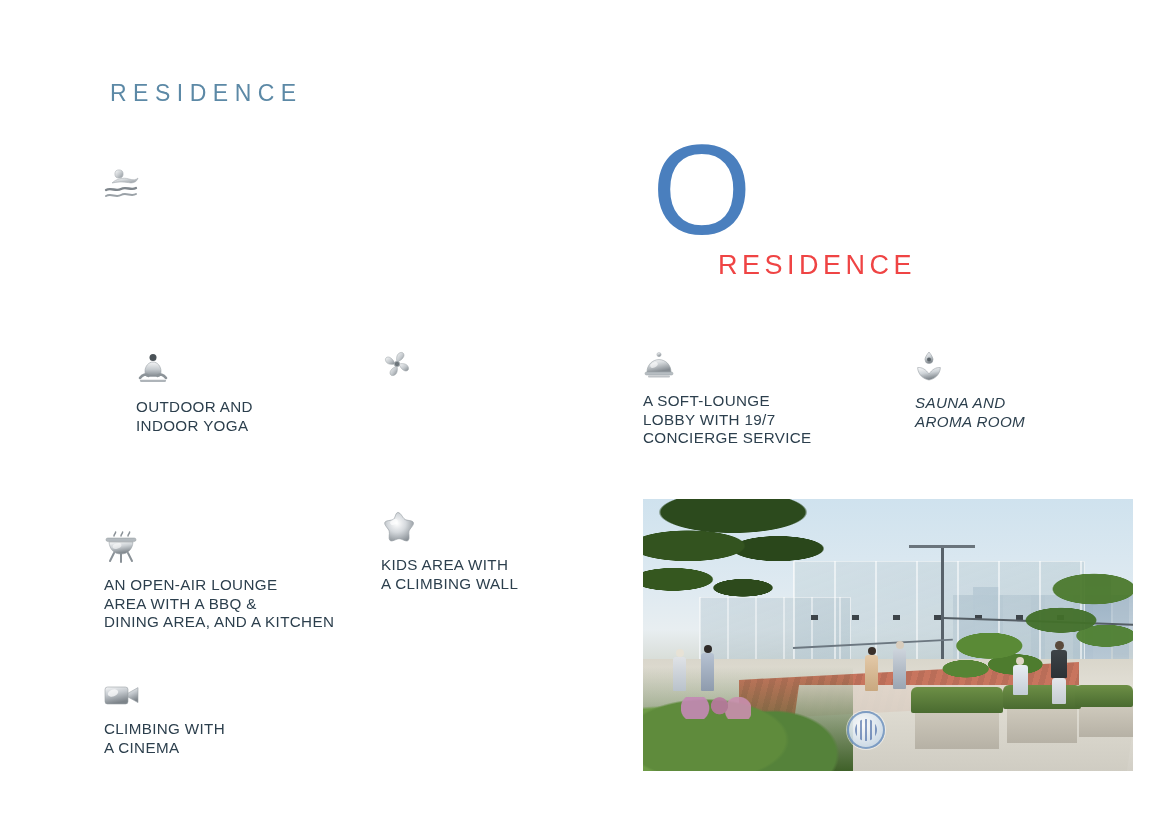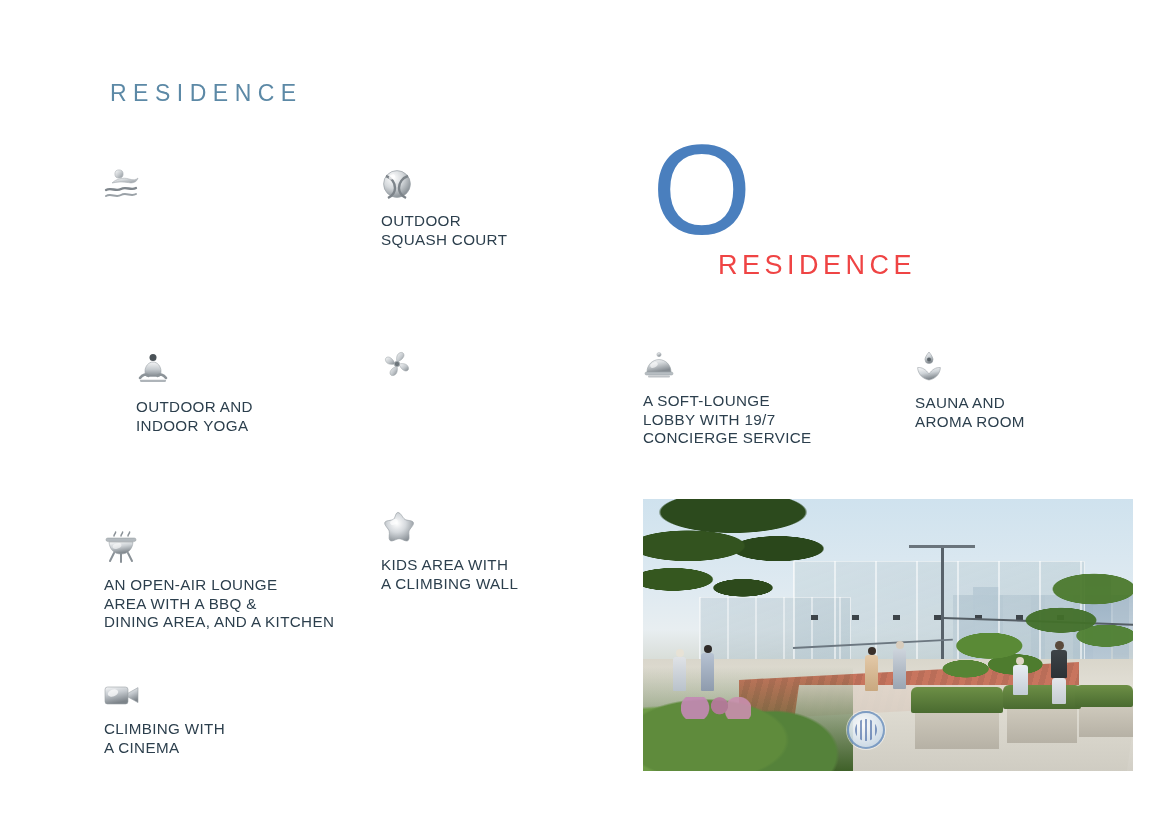--- a/index.html
+++ b/index.html
@@ -35,21 +35,21 @@
     letter-spacing:0.35px;
     white-space:pre-line;
   }
 
   
   #am-pool      {left:104px;top:168px;width:270px;}
   #am-squash    {left:381px;top:168px;width:220px;}
   #am-yoga      {left:104px;top:352px;width:250px;margin-left:32px;}
   #am-ac        {left:381px;top:348px;width:230px;}
   #am-lobby     {left:643px;top:350px;width:240px;}
-  #am-sauna     {left:915px;top:350px;width:200px;}
+  #am-sauna     {left:915px;top:350px;width:200px;font-style:italic;}
   #am-bbq       {left:104px;top:528px;width:290px;}
   #am-kids      {left:381px;top:510px;width:200px;}
   #am-cinema    {left:104px;top:682px;width:220px;}
 
   
   #am-pool  .icon-wrap{width:44px;height:34px;}
   #am-squash .icon-wrap{width:32px;height:32px;}
   #am-yoga  .icon-wrap{width:34px;height:34px;}
   #am-ac    .icon-wrap{width:32px;height:32px;}
   #am-lobby .icon-wrap{width:32px;height:30px;}
@@ -250,39 +250,20 @@
           </linearGradient>
         </defs>
         <circle cx="15" cy="6" r="4.1" fill="url(#gSteel)" stroke="#a9afb4" stroke-width=".6"></circle>
         <path d="M8 15c4-4 11-6 17-4 4 1.4 7 1 9-1-1 4-5 5.6-9.6 4.6C19 13.4 13 14 8 15z" fill="url(#gSteel)" stroke="#a9afb4" stroke-width=".6"></path>
         <path d="M2 22c5-3 10 2 15-1s10 2 15-1" fill="none" stroke="#7f868c" stroke-width="2.3" stroke-linecap="round"></path>
         <path d="M2 28c5-3 10 2 15-1s10 2 15-1" fill="none" stroke="#9aa1a7" stroke-width="2" stroke-linecap="round"></path>
       </svg>
     </span>
   </div>
 
-  <div class="amenity" id="am-squash">
-    <span class="icon-wrap">
-      <svg viewBox="0 0 32 32" width="32" height="32">
-        <defs>
-          <radialGradient id="gBall" cx="35%" cy="28%" r="75%">
-            <stop offset="0" stop-color="#ffffff"></stop>
-              <stop offset=".5" stop-color="#d4d8db"></stop>
-            <stop offset="1" stop-color="#878e94"></stop>
-          </radialGradient>
-        </defs>
-        <circle cx="16" cy="16" r="13.4" fill="url(#gBall)" stroke="#9ba2a8" stroke-width=".7"></circle>
-        <path d="M5 8c6 2 9 7 9 12s-3 8-7 10" fill="none" stroke="#7d848a" stroke-width="2.4"></path>
-        <path d="M27 8c-6 2-9 7-9 12s3 8 7 10" fill="none" stroke="#7d848a" stroke-width="2.4"></path>
-        <ellipse cx="11" cy="9" rx="3.4" ry="2.2" fill="#ffffff" opacity=".75" transform="rotate(-28 11 9)"></ellipse>
-      </svg>
-    </span>
-    <div class="label">OUTDOOR
-SQUASH COURT</div>
-  </div>
 
   <div class="amenity" id="am-yoga">
     <span class="icon-wrap">
       <svg viewBox="0 0 34 34" width="34" height="34">
         <defs>
           <linearGradient id="gYoga" x1="0" y1="0" x2="0" y2="1">
             <stop offset="0" stop-color="#f4f5f6"></stop>
               <stop offset=".5" stop-color="#c6cbcf"></stop>
             <stop offset="1" stop-color="#81888e"></stop>
           </linearGradient>

